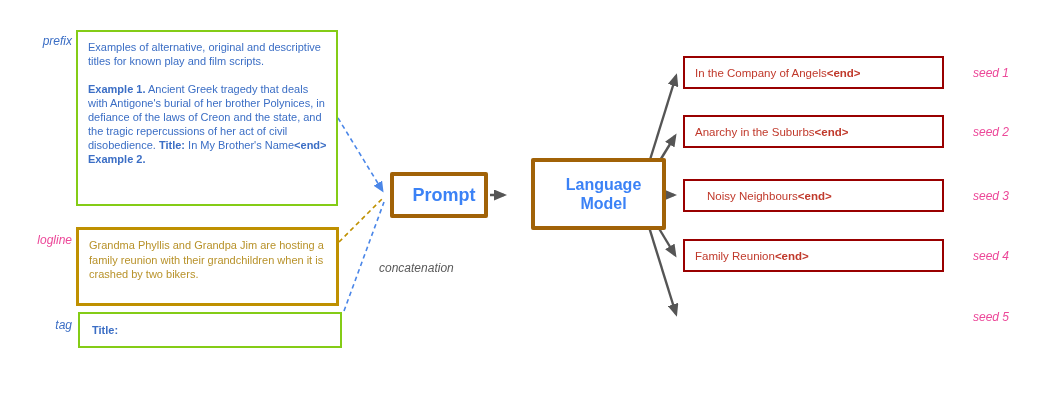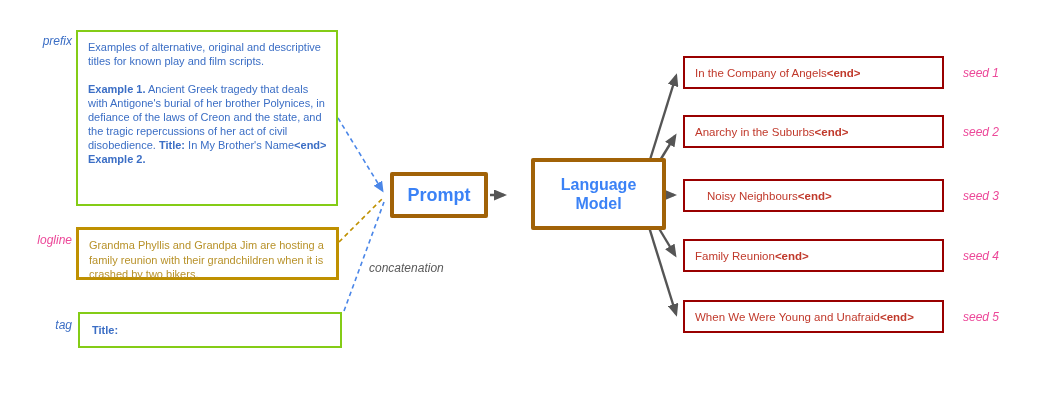--- a/index.html
+++ b/index.html
@@ -5,21 +5,21 @@
   * { margin: 0; padding: 0; box-sizing: border-box; }
   html, body { background: #ffffff; }
   body { font-family: "Liberation Sans", sans-serif; }
   .canvas {
     position: relative;
     width: 1044px;
     height: 403px;
     background: #ffffff;
     overflow: hidden;
   }
-  .abs { position: absolute; }
+  .abs { position: absolute; padding-left: 10px; }
   svg.connectors { position: absolute; left: 0; top: 0; pointer-events: none; }
 
   
   .side-label {
     font-style: italic;
     font-size: 12px;
     color: #3b6ec5;
     text-align: right;
     width: 72px;
     left: 0;
@@ -37,21 +37,21 @@
   }
   .box-gold {
     border: 3px solid #bf9000;
     color: #b8922a;
     background: #ffffff;
     font-size: 11px;
     line-height: 14.5px;
   }
   .prefix-box { left: 76px; top: 30px; width: 262px; height: 176px; padding: 8px 8px 8px 10px; }
   .prefix-gap { height: 14px; }
-  .logline-box { left: 76px; top: 227px; width: 263px; height: 53px; padding: 8px 8px 8px 10px; }
+  .logline-box { left: 76px; top: 227px; width: 263px; height: 79px; padding: 8px 8px 8px 10px; }
   .tag-box { left: 78px; top: 312px; width: 264px; height: 36px; padding: 9px 8px 8px 12px; font-weight: bold; }
 
   
   .box-gray {
     border: 4px solid #a16207;
     color: #3b82f6;
     background: #ffffff;
     font-weight: bold;
     display: flex;
     align-items: center;
@@ -149,23 +149,20 @@
   </div>
   <div class="abs box-red" style="top:115px;">
     <span><span>Anarchy in the Suburbs</span><b>&lt;end&gt;</b></span>
   </div>
   <div class="abs box-red" style="top:179px;padding-left:22px;">
     <span><span>Noisy Neighbours</span><b>&lt;end&gt;</b></span>
   </div>
   <div class="abs box-red" style="top:239px;">
     <span><span>Family Reunion</span><b>&lt;end&gt;</b></span>
   </div>
-  <div class="abs box-red" style="top:300px;">
-    <span><span>When We Were Young and Unafraid</span><b>&lt;end&gt;</b></span>
-  </div>
 
   <div class="abs side-label red seed-label" style="top:66px;">seed 1</div>
   <div class="abs side-label red seed-label" style="top:125px;">seed 2</div>
   <div class="abs side-label red seed-label" style="top:189px;">seed 3</div>
   <div class="abs side-label red seed-label" style="top:249px;">seed 4</div>
   <div class="abs side-label red seed-label" style="top:310px;">seed 5</div>
 
 </div>
 
 </body></html>

